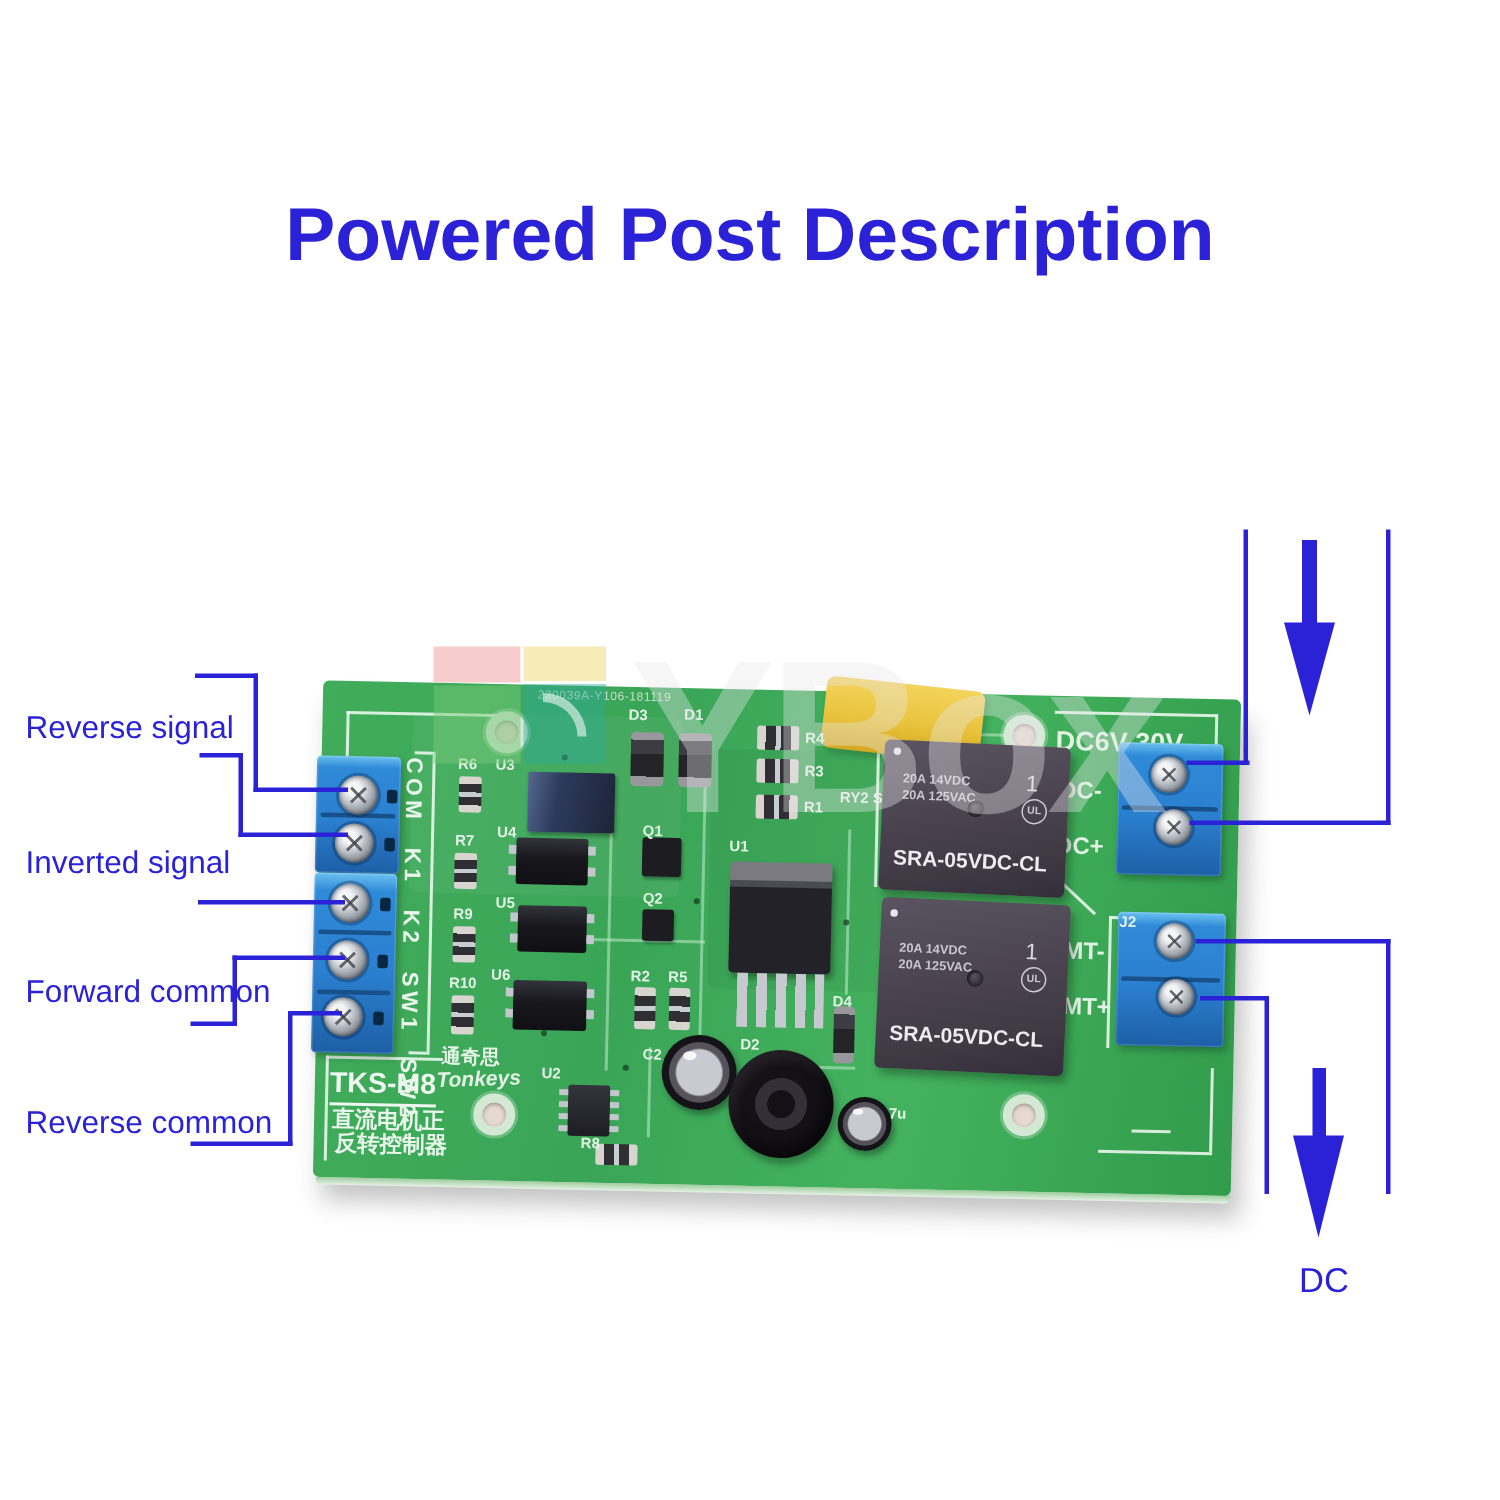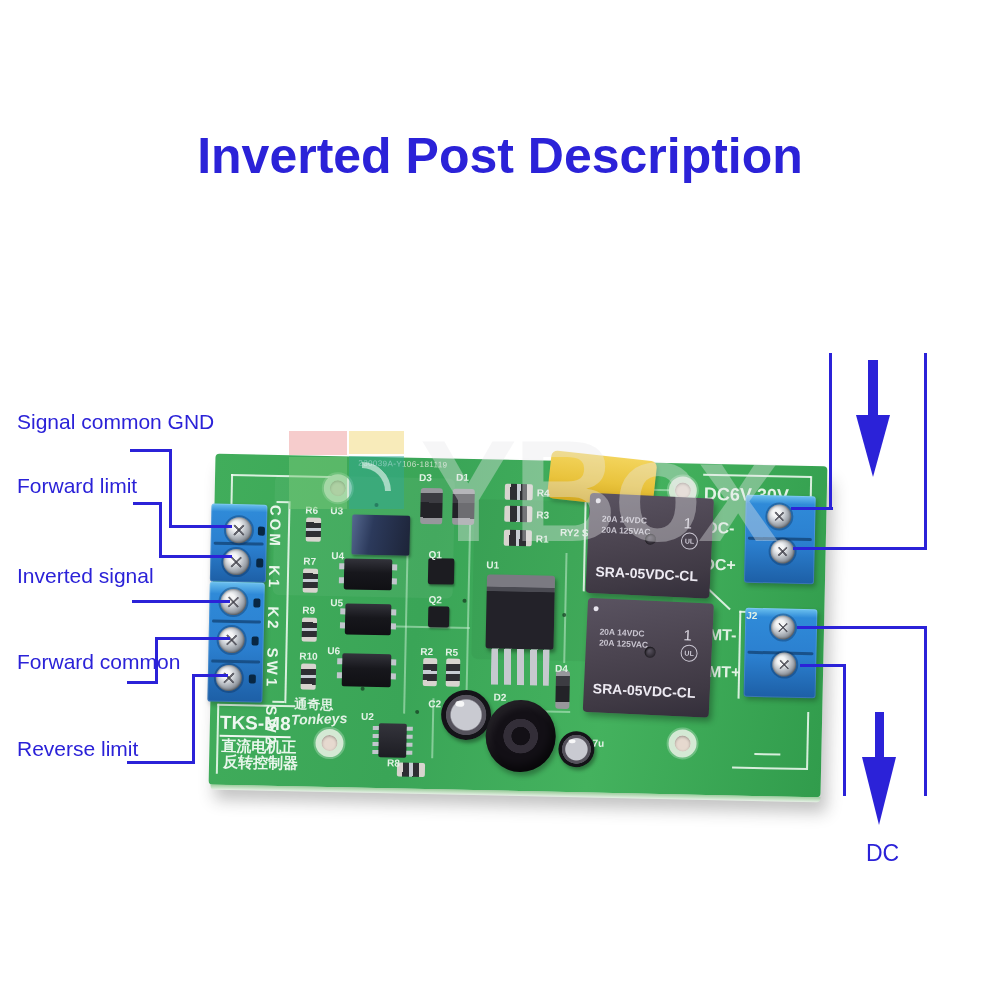--- a/index.html
+++ b/index.html
@@ -100,21 +100,21 @@
         color:rgba(231,231,234,.38);z-index:5;letter-spacing:-4px;}
   .sq{position:absolute;z-index:5;}
   .leaf{position:absolute;left:333px;top:462px;width:46px;height:46px;border-radius:50%;z-index:5;
         border:6px solid transparent;border-top-color:rgba(255,255,255,.55);transform:rotate(45deg);}
 </style>
 </head>
 <body>
 
 <div id="stage">
 
-  <div class="title">Inverted Post Description</div>
+  <div class="title">Powered Post Description</div>
 
   <div class="board">
     <div class="patch" style="left:60px;top:20px;width:180px;height:120px;background:rgba(255,255,255,.05);"></div>
     <div class="patch" style="left:260px;top:40px;width:200px;height:160px;background:rgba(0,0,0,.04);"></div>
 
     <div class="sline" style="left:16px;top:20px;width:110px;height:1.5px;"></div>
     <div class="sline" style="left:16px;top:20px;width:1.5px;height:100px;"></div>
     <div class="sline" style="left:488px;top:10px;width:108px;height:1.5px;"></div>
     <div class="sline" style="left:595px;top:10px;width:1.5px;height:45px;"></div>
     <div class="sline" style="left:74px;top:46px;width:1.5px;height:202px;"></div>
@@ -272,25 +272,24 @@
     <div class="brand-en" style="left:81px;top:255px;">Tonkeys</div>
   </div>
 
   <div class="wm">YBox</div>
   <div class="sq" style="left:289px;top:431px;width:58px;height:24px;background:rgba(245,198,198,.9);"></div>
   <div class="sq" style="left:349px;top:431px;width:55px;height:23px;background:rgba(247,233,178,.9);"></div>
   <div class="sq" style="left:289px;top:457px;width:58px;height:52px;background:rgba(118,199,120,.5);"></div>
   <div class="sq" style="left:349px;top:456px;width:55px;height:53px;background:rgba(46,168,155,.45);"></div>
   <div class="leaf"></div>
 
-  <div class="lab anno" style="left:17px;top:410px;">Signal common GND</div>
-  <div class="lab anno" style="left:17px;top:474px;">Forward limit</div>
+  <div class="lab anno" style="left:17px;top:474px;">Reverse signal</div>
   <div class="lab anno" style="left:17px;top:564px;">Inverted signal</div>
   <div class="lab anno" style="left:17px;top:650px;">Forward common</div>
-  <div class="lab anno" style="left:17px;top:737px;">Reverse limit</div>
+  <div class="lab anno" style="left:17px;top:737px;">Reverse common</div>
 
   <div class="hl anno" style="left:130px;top:449px;width:42px;"></div>
   <div class="vl anno" style="left:169px;top:449px;height:79px;"></div>
   <div class="hl anno" style="left:169px;top:525px;width:63px;"></div>
 
   <div class="hl anno" style="left:133px;top:502px;width:29px;"></div>
   <div class="vl anno" style="left:159px;top:502px;height:56px;"></div>
   <div class="hl anno" style="left:159px;top:555px;width:73px;"></div>
 
   <div class="hl anno" style="left:132px;top:600px;width:98px;"></div>

